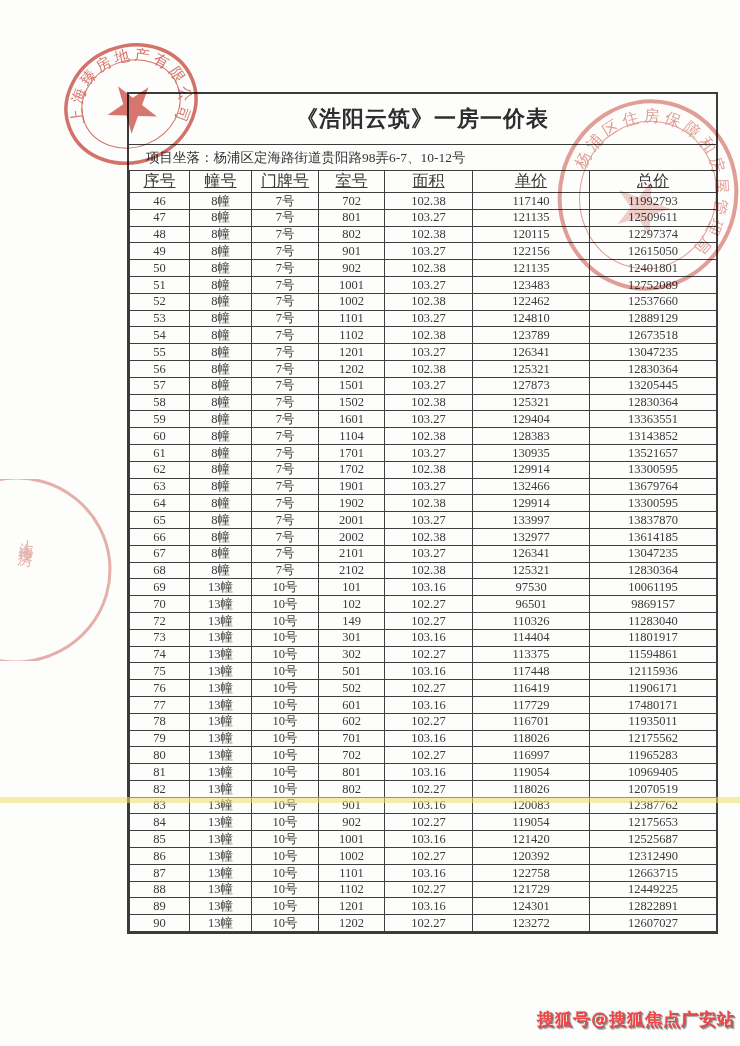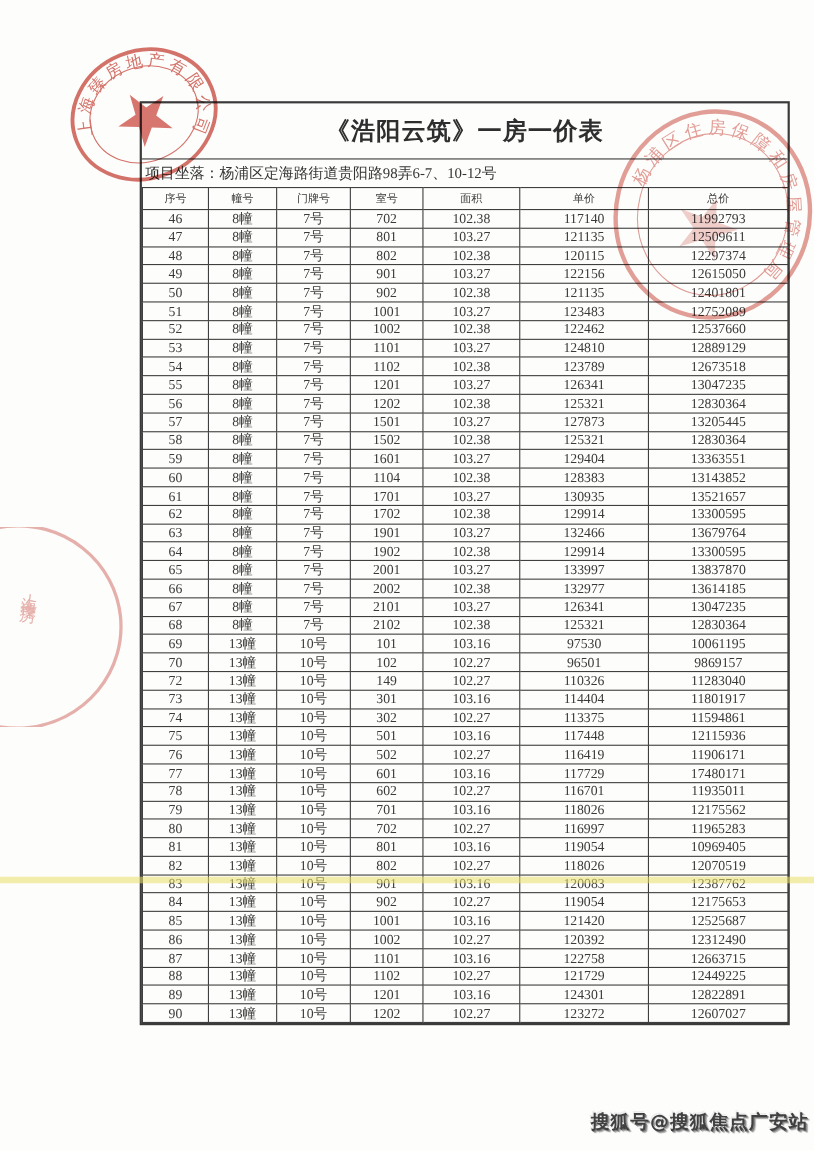--- a/index.html
+++ b/index.html
@@ -16,48 +16,48 @@
   }
   .title-row{
     height:50px;display:flex;align-items:center;justify-content:center;
   }
   .doc-title{
     font-family:"DejaVu Sans","Liberation Sans",sans-serif;
     font-weight:bold;font-size:22px;letter-spacing:1px;color:#2e2e2e;
   }
   .loc-row{
     height:25px;border-top:1.5px solid #3a3a3a;
-    display:flex;align-items:center;font-size:13.5px;padding-left:3px;color:#353535;
+    display:flex;align-items:center;font-size:13.5px;padding-left:17px;color:#353535;
   }
   table.price{
     border-collapse:collapse;table-layout:fixed;width:100%;
     border-top:1.5px solid #3a3a3a;
   }
   table.price th,table.price td{
     border:1px solid #3f3f3f;text-align:center;padding:0;
     font-weight:normal;color:#3a3a3a;overflow:hidden;white-space:nowrap;
   }
   table.price thead tr{height:20px;}
-  table.price th{font-size:10px;}
+  table.price th{font-size:16px;text-decoration:underline;}
   table.price tbody tr{height:16.8px;}
   table.price td{font-size:12.5px;line-height:1;}
   
   .stamp{position:absolute;mix-blend-mode:multiply;pointer-events:none;}
   .stamp text{font-family:"DejaVu Sans","Liberation Sans",sans-serif;}
   
   .highlight-line{
     position:absolute;left:0;top:797px;width:740px;height:6px;
     background:rgba(233,224,105,0.55);z-index:6;
   }
   
   .watermark{
     position:absolute;right:5px;top:1008px;z-index:7;
     font-family:"DejaVu Sans","Liberation Sans",sans-serif;
     font-weight:bold;font-size:17px;letter-spacing:1px;
-    color:#404040;
+    color:#ef4444;
     text-shadow:-1px -1px 0 #eeeeee,1px 1px 0 #7a7a7a,2px 2px 1px #a5a5a5;
     text-align:right;
   }
 </style>
 </head>
 <body>
 
 <div class="doc-box">
   <div class="title-row">
     <span class="doc-title">《浩阳云筑》一房一价表</span>

